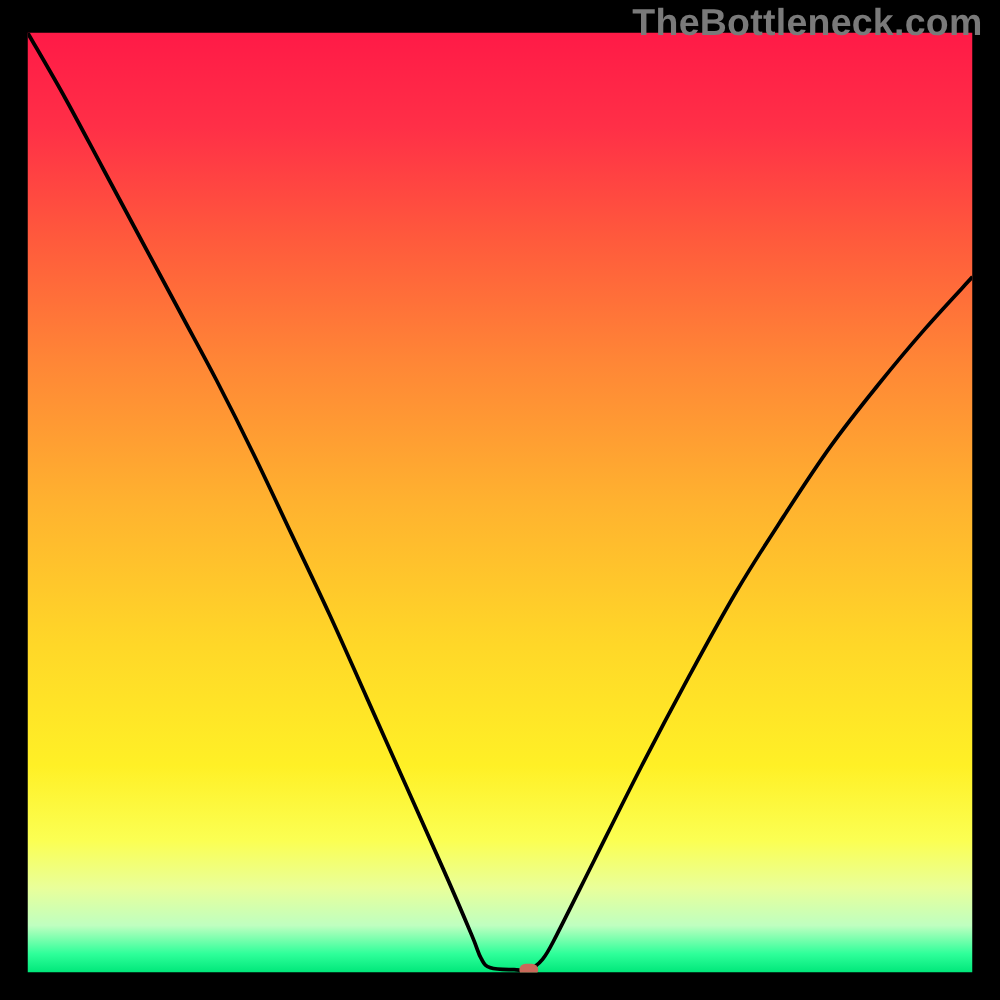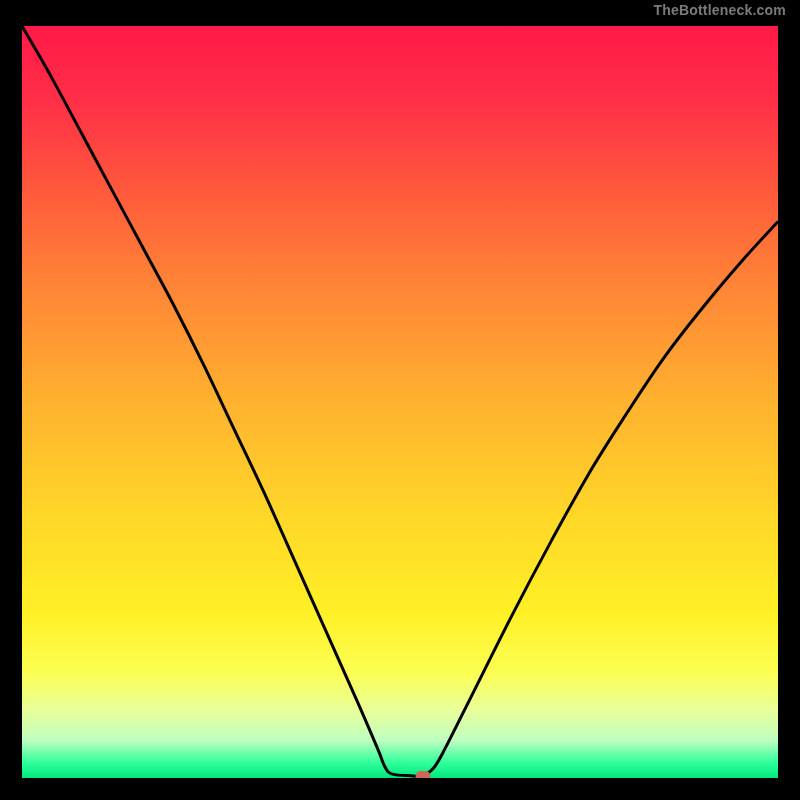--- a/index.html
+++ b/index.html
@@ -15,21 +15,21 @@
     position: relative;
     width: 800px;
     height: 800px;
     background: #000;
   }
   .watermark {
     position: absolute;
     top: 2px;
     right: 14px;
     color: #7a7a7a;
-    font-size: 14px;
+    font-size: 30px;
     font-weight: 600;
     letter-spacing: 0.2px;
     z-index: 5;
     user-select: none;
   }
   .plot {
     position: absolute;
     left: 22px;
     top: 26px;
     width: 756px;

